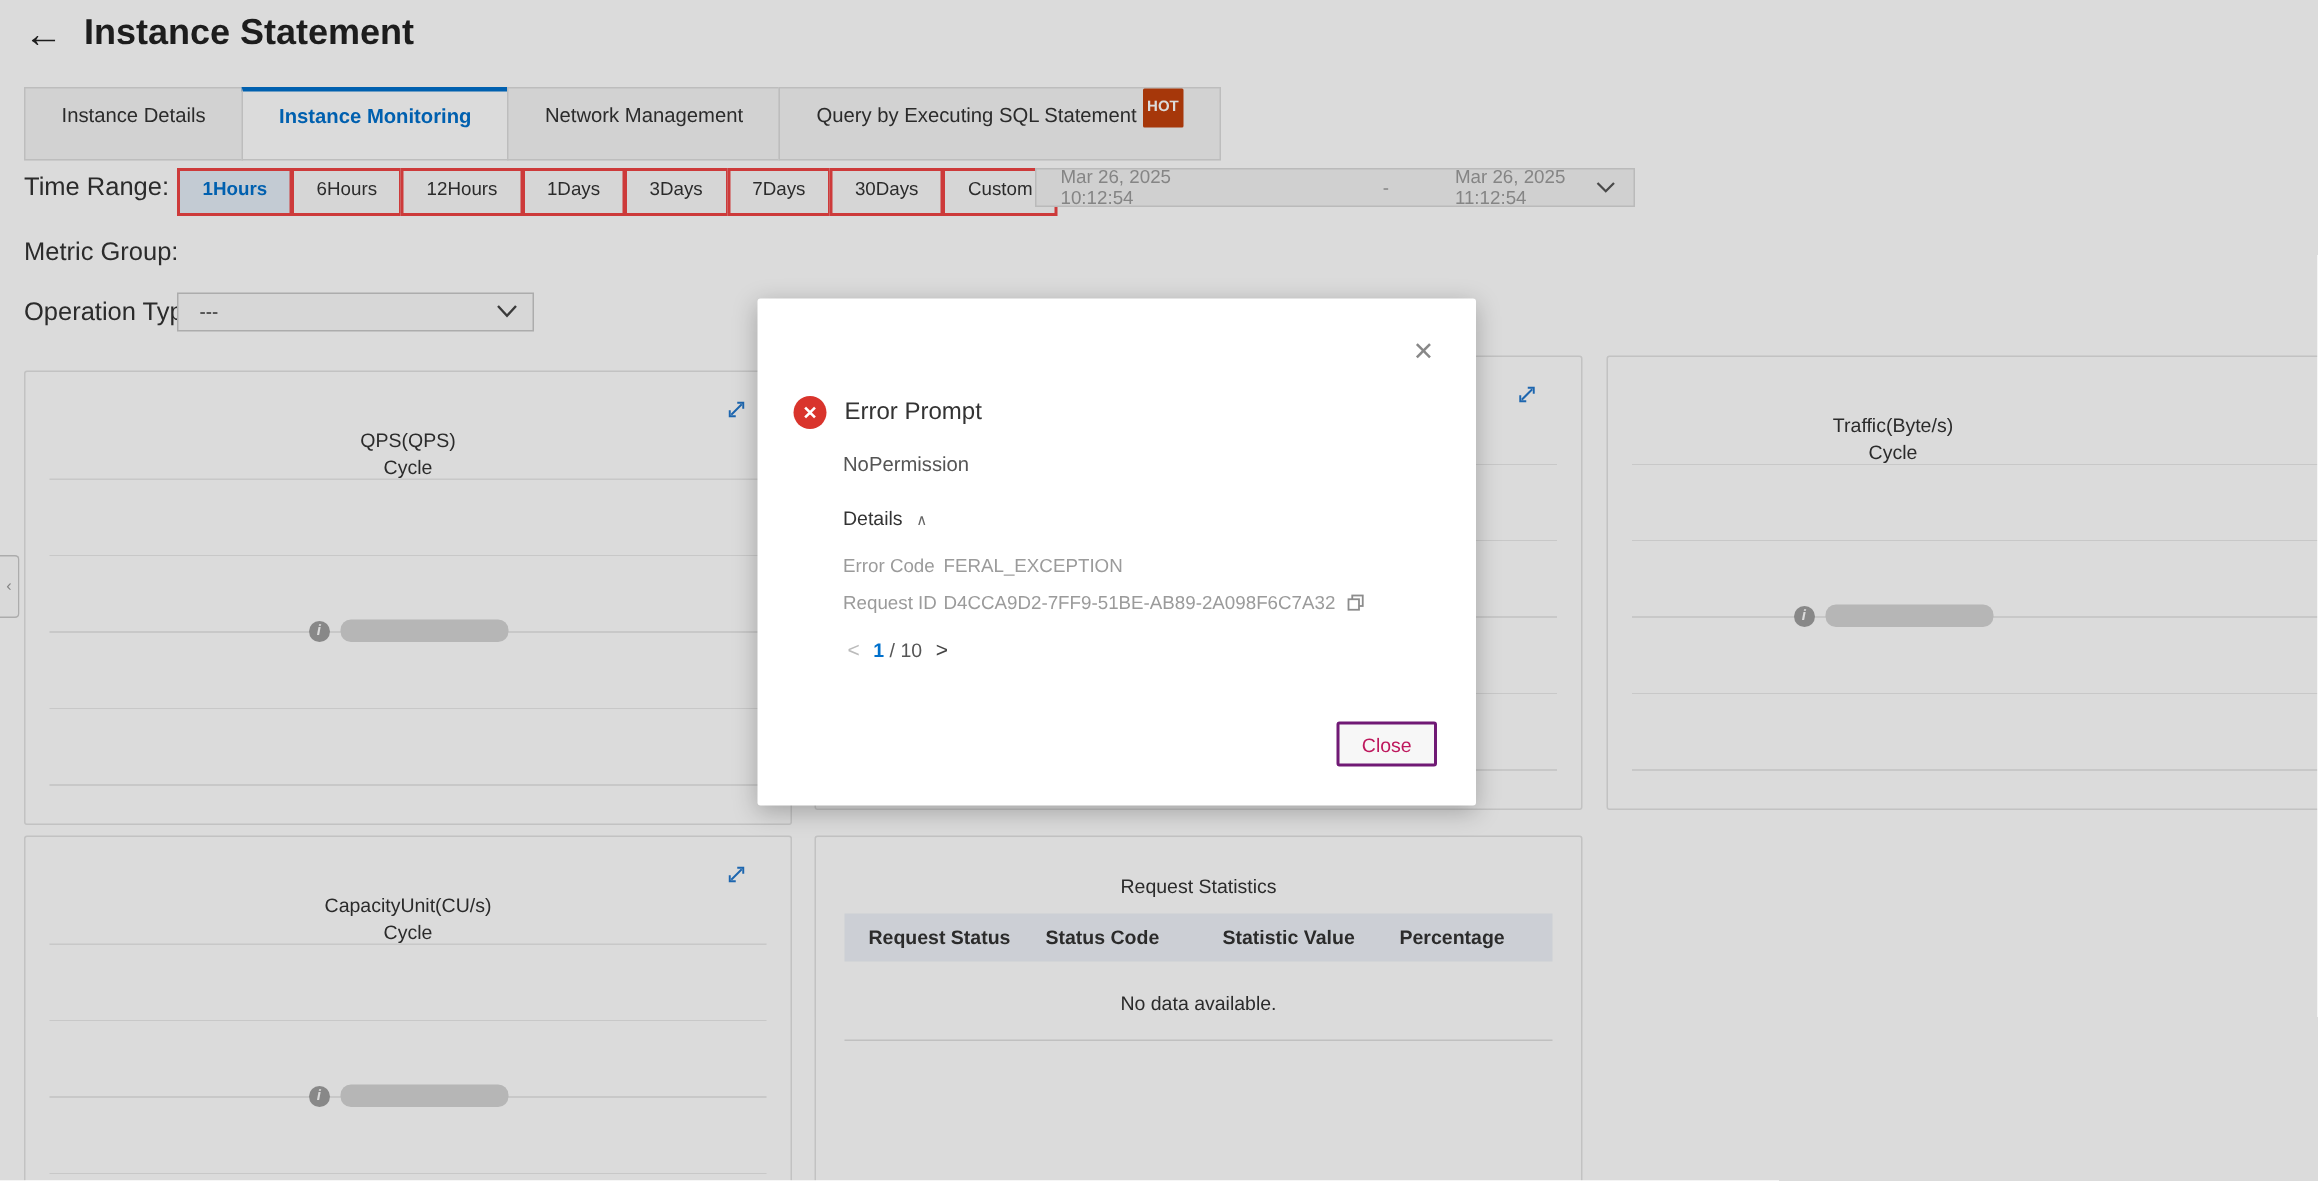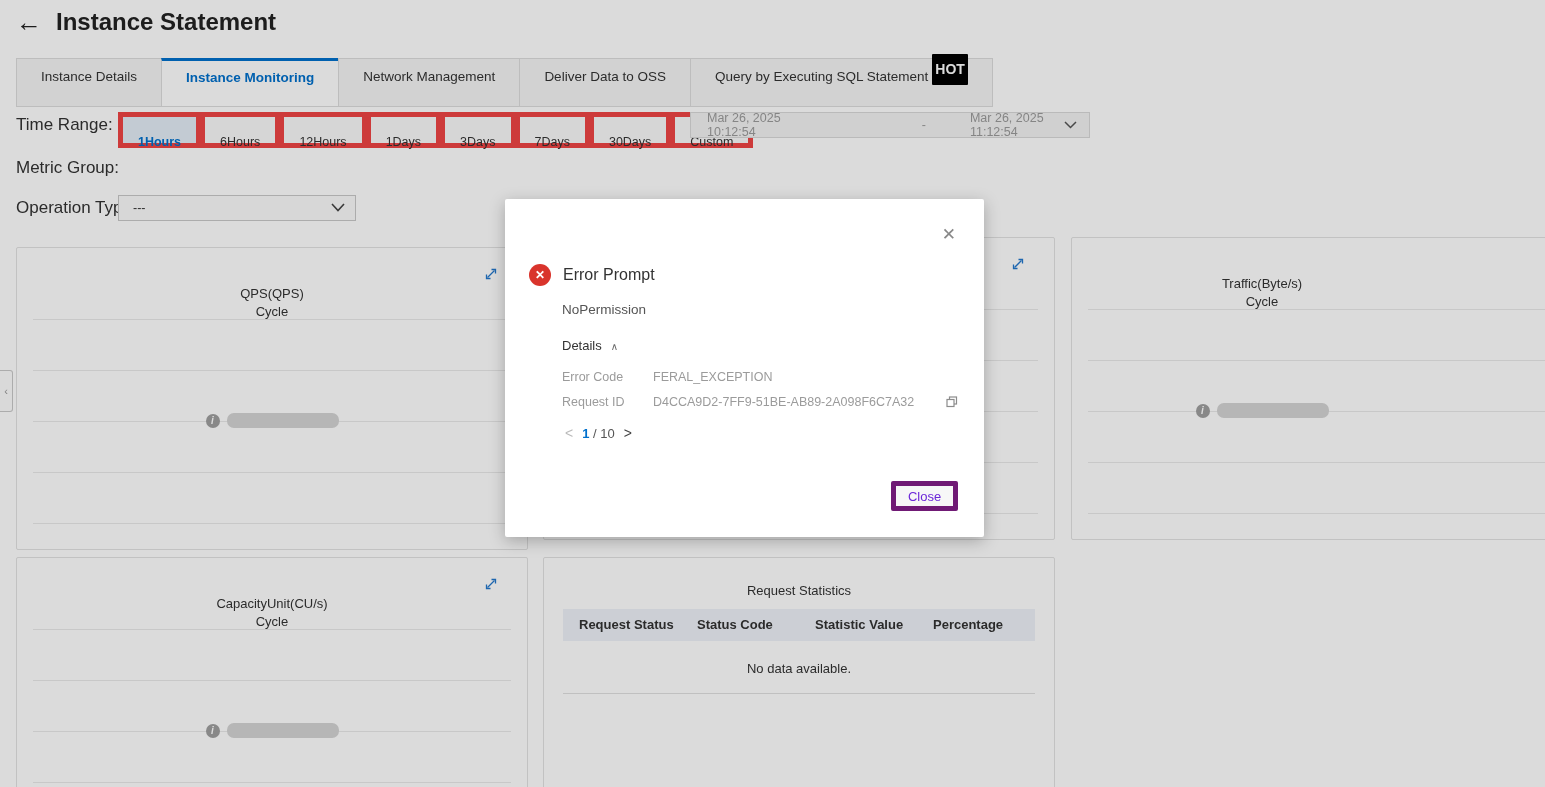--- a/index.html
+++ b/index.html
@@ -10,28 +10,28 @@
   .hdr { position:absolute; top:8px; left:16px; display:flex; align-items:center; gap:14px; }
   .back { font-size:26px; color:#222; line-height:1; cursor:pointer; }
   .title { font-size:24px; font-weight:700; color:#222; }
 
   
   .tabbar { position:absolute; top:58px; left:16px; display:flex; }
   .tab { height:49px; line-height:36px; padding:0 24px; font-size:13.5px; color:#333;
          background:#f5f5f5; border:1px solid #ddd; margin-left:-1px; cursor:pointer; white-space:nowrap;text-align:right; }
   .tab:first-child { margin-left:0; }
   .tab.active { background:#fff; color:#0070cc; font-weight:700; border-top:3px solid #0070cc; line-height:33px; }
-  .hot { display:inline-block; background:#000000; color:#fff; font-size:14px; font-weight:700;
+  .hot { display:inline-block; background:#c2410c; color:#fff; font-size:10px; font-weight:700;
          padding:7px 3px; border-radius:1px; margin-left:4px; transform:translateY(-7px); line-height:1.2; }
 
   
   .flabel { position:absolute; left:16px; font-size:17px; color:#333; line-height:26px; }
   .seggroup { position:absolute; left:118px; display:flex; }
-  .seg { height:32px; line-height:24px; padding:13px 15px; font-size:12.5px; color:#333; background:#fafafa;
-         border:5px solid #ef4444; margin-left:-1px; cursor:pointer; white-space:nowrap; }
+  .seg { height:32px; line-height:24px; padding:0 15px; font-size:12.5px; color:#333; background:#fafafa;
+         border:2px solid #ef4444; margin-left:-1px; cursor:pointer; white-space:nowrap; }
   .seg:first-child { margin-left:0; }
   .seg.sel { background:#e3edf6; color:#0070cc; font-weight:700; }
 
   .daterange { position:absolute; left:690px; top:112px; width:400px; height:26px; background:#f3f3f3;
                border:1px solid #d9d9d9; display:flex; align-items:center; font-size:12.5px; color:#9b9b9b; cursor:default; }
   .daterange .dstart { margin-left:16px; }
   .daterange .dsep { margin:0 44px 0 120px; }
   .daterange .chev { margin-left:auto; margin-right:12px; }
 
   .opselect { position:absolute; left:118px; top:195px; width:238px; height:26px; background:#fbfbfb;
@@ -73,47 +73,46 @@
   .modal { position:absolute; left:505px; top:199px; width:479px; height:338px; background:#fff; border-radius:2px;
            box-shadow:0 4px 16px rgba(0,0,0,0.25); z-index:60; }
   .mclose { position:absolute; top:27px; right:28px; font-size:17px; color:#888; cursor:pointer; line-height:1; }
   .mtitlerow { position:absolute; top:65px; left:24px; display:flex; align-items:center; gap:12px; }
   .erricon { width:22px; height:22px; border-radius:50%; background:#d9342c; color:#fff; font-size:12px; font-weight:700;
              display:flex; align-items:center; justify-content:center; }
   .mtitle { font-size:16px; color:#333; }
   .mmsg { position:absolute; top:103px; left:57px; font-size:13.5px; color:#555; }
   .mdetails { position:absolute; top:139px; left:57px; font-size:13px; color:#333; cursor:pointer; }
   .mdetails .caret { margin-left:9px; font-size:10px; color:#666; }
-  .drow { position:absolute; left:57px; display:flex; align-items:center; font-size:12.5px; color:#9b9b9b;gap:24px; }
+  .drow { position:absolute; left:57px; display:flex; align-items:center; font-size:12.5px; color:#9b9b9b; }
   .drow .dlabel { width:67px; }
   .copyicon { margin-left:8px; cursor:pointer; display:inline-flex; }
   .mpag { position:absolute; top:226px; left:60px; display:flex; align-items:center; gap:9px; font-size:13px; }
   .pprev { color:#bbb; font-size:14px; cursor:pointer; }
   .pnext { color:#444; font-size:14px; cursor:pointer; }
   .pcur { color:#0070cc; font-weight:700; }
   .psep, .ptotal { color:#555; }
   .mclosebtn { position:absolute; right:26px; top:282px; width:67px; height:30px; background:#f7f7f7;
-               border:5px solid #701a75; border-radius:2px; font-size:13px; color:#6d28d9;
+               border:2px solid #701a75; border-radius:2px; font-size:13px; color:#be185d;
                display:flex; align-items:center; justify-content:center; cursor:pointer; }
 </style>
 </head>
 <body>
 
 <div id="app">
 
   <div class="hdr">
     <span class="back">←</span>
     <span class="title">Instance Statement</span>
   </div>
 
   <div class="tabbar">
     <div class="tab"><span>Instance Details</span></div>
     <div class="tab active"><span>Instance Monitoring</span></div>
     <div class="tab"><span>Network Management</span></div>
-    <div class="tab"><span>Deliver Data to OSS</span></div>
     <div class="tab">
       <span>Query by Executing SQL Statement</span><span class="hot">HOT</span>
     </div>
   </div>
 
   <div class="flabel" style="top:112px;">Time Range:</div>
   <div class="seggroup" style="top:112px;">
     <div class="seg sel">1Hours</div>
     <div class="seg">6Hours</div>
     <div class="seg">12Hours</div>

